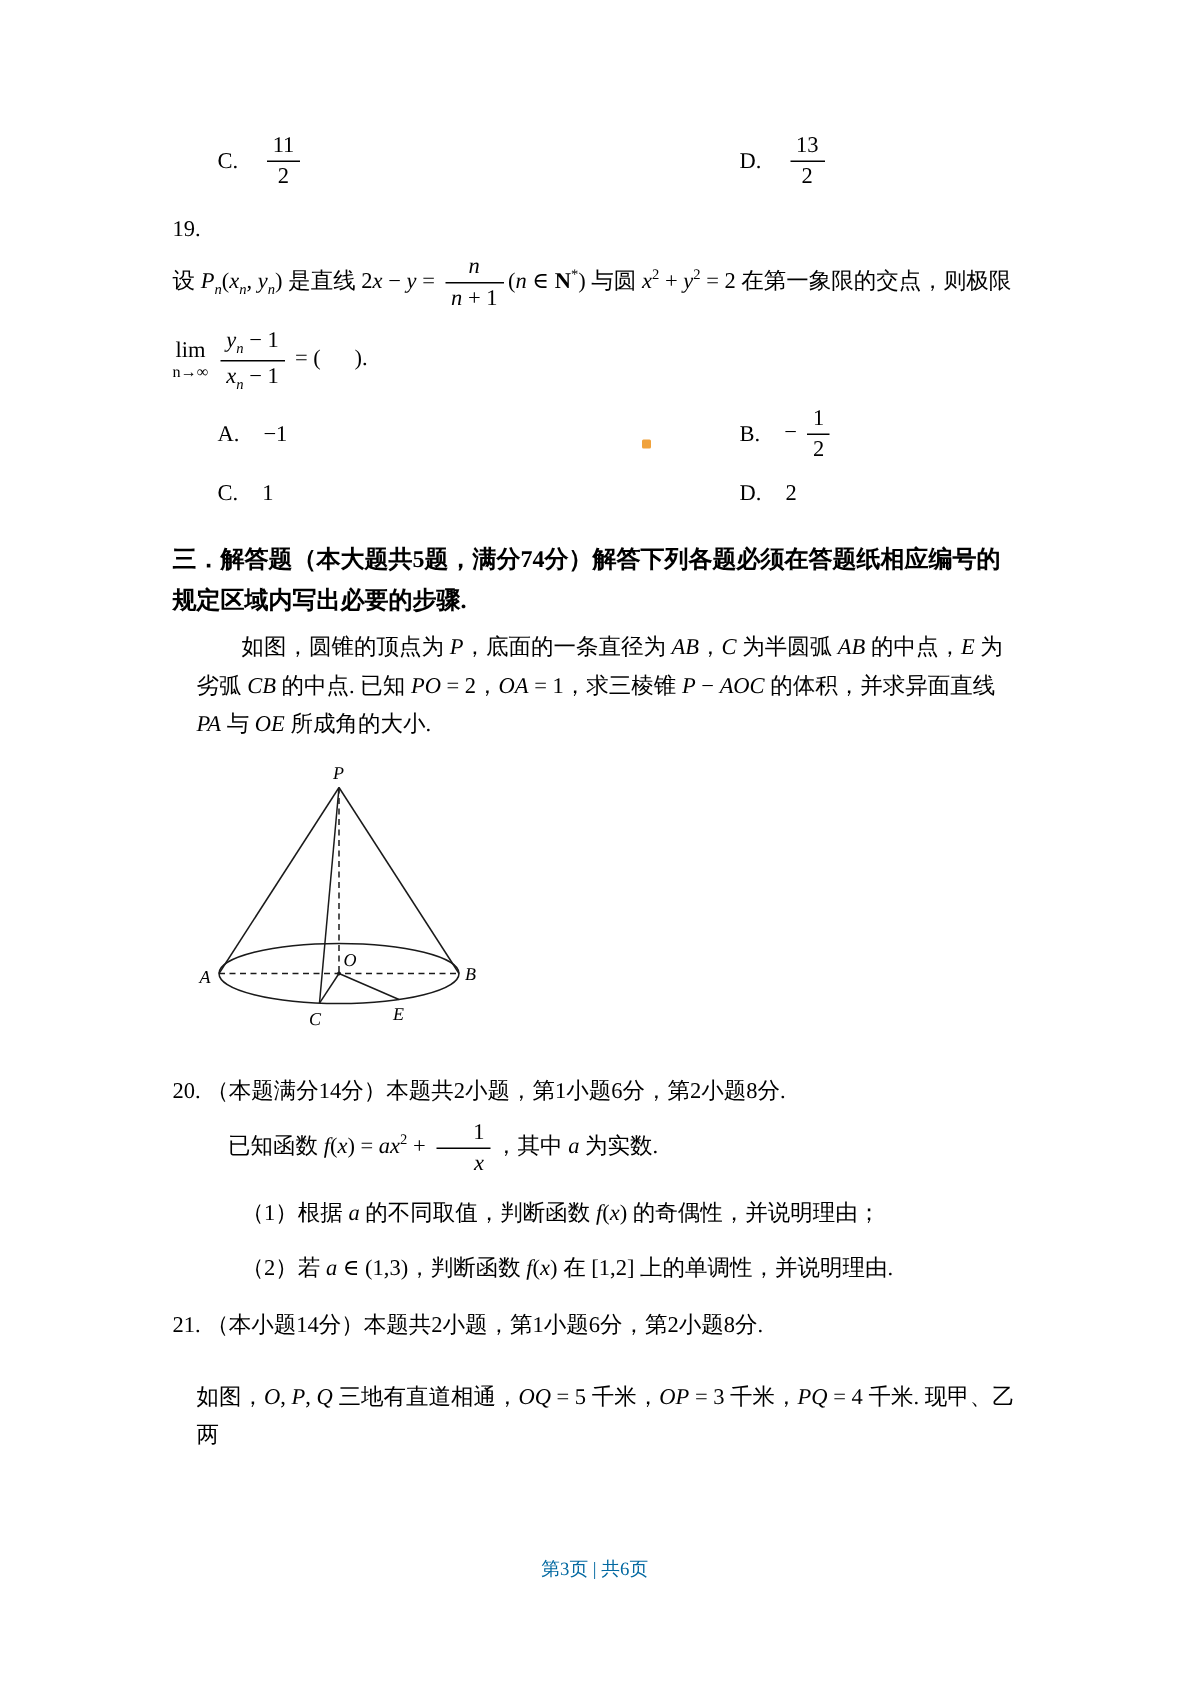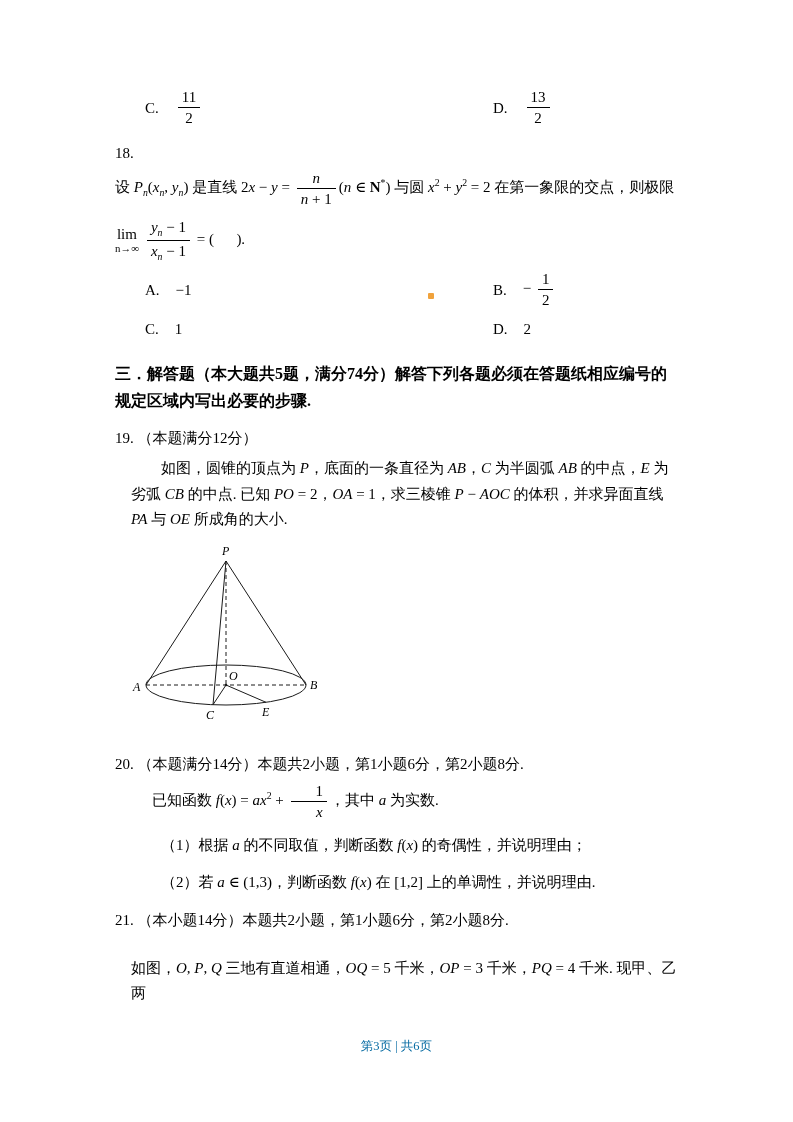--- a/index.html
+++ b/index.html
@@ -70,21 +70,21 @@
       <div class="opt col1">
         <span class="opt-label">C.</span>
         <span class="opt-val"><span class="frac"><span class="fnum">11</span><span class="fden">2</span></span></span>
       </div>
       <div class="opt">
         <span class="opt-label">D.</span>
         <span class="opt-val"><span class="frac"><span class="fnum">13</span><span class="fden">2</span></span></span>
       </div>
     </div>
 
-    <div class="q-number">18.</div>
+    <div class="q-number">19.</div>
     <p class="stem">设 <span class="it">P</span><sub>n</sub>(<span class="it">x</span><sub>n</sub>, <span class="it">y</span><sub>n</sub>) 是直线 2<span class="it">x</span> − <span class="it">y</span> = <span class="frac"><span class="fnum"><span class="it">n</span></span><span class="fden"><span class="it">n</span> + 1</span></span>(<span class="it">n</span> ∈ <span class="bd">N</span><sup>*</sup>) 与圆 <span class="it">x</span><sup>2</sup> + <span class="it">y</span><sup>2</sup> = 2 在第一象限的交点，则极限</p>
     <p class="limit-line"><span class="lim"><span class="ltop">lim</span><span class="lbot">n→∞</span></span><span class="frac"><span class="fnum"><span class="it">y</span><sub>n</sub> − 1</span><span class="fden"><span class="it">x</span><sub>n</sub> − 1</span></span> = (&nbsp;&nbsp;&nbsp;&nbsp;&nbsp;&nbsp;).</p>
 
     <div class="opt-row row18a">
       <div class="opt col1">
         <span class="opt-label">A.</span>
         <span class="opt-val">−1</span>
       </div>
       <div class="opt">
         <span class="opt-label">B.</span>
@@ -97,21 +97,20 @@
         <span class="opt-val">1</span>
       </div>
       <div class="opt">
         <span class="opt-label">D.</span>
         <span class="opt-val">2</span>
       </div>
     </div>
 
     <p class="section-title">三．解答题（本大题共5题，满分74分）解答下列各题必须在答题纸相应编号的规定区域内写出必要的步骤.</p>
 
-    <p class="q-heading">19. （本题满分12分）</p>
     <p class="body indent2 mt6">如图，圆锥的顶点为 <span class="it">P</span>，底面的一条直径为 <span class="it">AB</span>，<span class="it">C</span> 为半圆弧 <span class="it">AB</span> 的中点，<span class="it">E</span> 为劣弧 <span class="it">CB</span> 的中点. 已知 <span class="it">PO</span> = 2，<span class="it">OA</span> = 1，求三棱锥 <span class="it">P</span> − <span class="it">AOC</span> 的体积，并求异面直线 <span class="it">PA</span> 与 <span class="it">OE</span> 所成角的大小.</p>
 
     <div class="figure">
       <svg width="200" height="185" viewBox="0 0 200 185">
 
         <ellipse cx="97" cy="142" rx="80" ry="20" class="fline"></ellipse>
 
         <line x1="17" y1="142" x2="177" y2="142" class="fdash"></line>
 
         <line x1="97" y1="18" x2="97" y2="142" class="fdash"></line>

